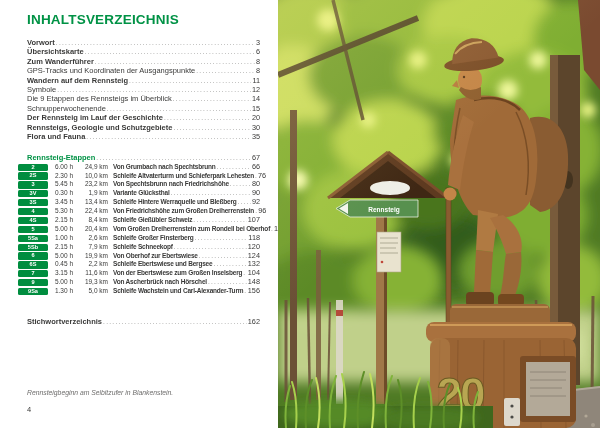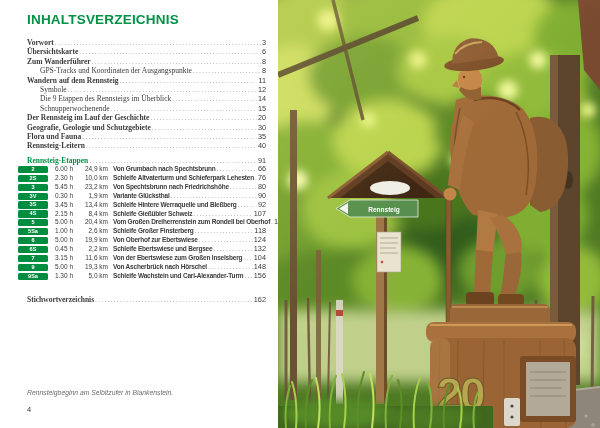--- a/index.html
+++ b/index.html
@@ -5,45 +5,45 @@
   :root{
     --green:#009245; --badge-green:#008D3F; --text:#3A3A39; --leader:#8B8B89;
   }
   html,body{margin:0;padding:0;}
   body{width:600px;height:428px;overflow:hidden;background:#fff;
        font-family:"Liberation Sans",sans-serif;color:var(--text);}
   .page{position:relative;width:600px;height:428px;background:#fff;}
 
   
   .toc{position:absolute;left:0;top:0;width:278px;height:428px;
-       padding:12px 12px 0 27px;box-sizing:border-box;}
+       padding:12px 18px 0 27px;box-sizing:border-box;}
   .toc-title{font-size:13.5px;font-weight:bold;color:var(--green);
              letter-spacing:.2px;margin:0 0 11px 0;}
   .row{display:flex;align-items:baseline;height:9.4px;line-height:9.4px;
        font-size:7.5px;}
-  .row .lbl{font-weight:bold;white-space:nowrap;font-family:Liberation Serif, serif;}
-  .row.sub .lbl{font-weight:normal;margin-left:13px;}
+  .row .lbl{font-weight:bold;white-space:nowrap;}
+  .row.sub .lbl{font-weight:normal;}
   .dots{flex:1;min-width:2px;overflow:hidden;white-space:nowrap;
         color:var(--leader);font-size:6.5px;margin:0 1px;}
   .dots::after{content:"..........................................................................................................................";letter-spacing:1.3px;}
   .pg{white-space:nowrap;font-size:7.3px;}
 
-  .stages-head{margin-top:5px;align-items:center;}
+  .stages-head{margin-top:12px;align-items:center;}
   .stages-head .lbl{color:var(--green);}
 
   .stage{height:8.9px;line-height:8.9px;font-size:6.5px;}
   .stage .badge{flex:none;width:30px;height:7.2px;margin-left:-9px;
         align-self:center;background:var(--badge-green);color:#fff;
         font-size:5.6px;font-weight:bold;text-align:center;line-height:7.4px;
         border-radius:1.5px;}
   .stage .time{flex:none;width:25px;text-align:right;}
   .stage .dist{flex:none;width:35px;text-align:right;}
   .stage .title{font-weight:bold;white-space:nowrap;margin-left:5px;
         letter-spacing:-.2px;}
-  .index-row{margin-top:14px;}
+  .index-row{margin-top:21px;}
 
   .caption{position:absolute;left:27px;top:389px;font-size:6.8px;
            font-style:italic;color:#6E6D6C;}
   .folio{position:absolute;left:27px;top:405px;font-size:7.5px;}
 
   
   .photo{position:absolute;left:278px;top:0;width:322px;height:428px;
          overflow:hidden;background:#5c8a2c;}
   .photo svg{display:block;}
 </style>
@@ -95,40 +95,35 @@
     <span class="lbl">Schnupperwochenende</span>
     <span class="dots"></span>
     <span class="pg">15</span>
   </div>
         <div class="row">
     <span class="lbl">Der Rennsteig im Lauf der Geschichte</span>
     <span class="dots"></span>
     <span class="pg">20</span>
   </div>
         <div class="row">
-    <span class="lbl">Geografie, Geologie und Schutzgebiete</span>
+    <span class="lbl">Rennsteigs, Geologie und Schutzgebiete</span>
     <span class="dots"></span>
     <span class="pg">30</span>
   </div>
         <div class="row">
     <span class="lbl">Flora und Fauna</span>
     <span class="dots"></span>
     <span class="pg">35</span>
-  </div>
-        <div class="row">
-    <span class="lbl">Rennsteig-Leitern</span>
-    <span class="dots"></span>
-    <span class="pg">40</span>
   </div>
       </div>
 
     <div class="row stages-head">
       <span class="lbl">Rennsteig-Etappen</span>
       <span class="dots"></span>
-      <span class="pg">91</span>
+      <span class="pg">67</span>
     </div>
 
     <div id="stage-list">
         <div class="row stage">
     <span class="badge">2</span>
     <span class="time">6.00 h</span>
     <span class="dist">24,9 km</span>
     <span class="title">Von Grumbach nach Spechtsbrunn</span>
     <span class="dots"></span>
     <span class="pg">66</span>
@@ -159,20 +154,28 @@
   </div>
         <div class="row stage">
     <span class="badge">3S</span>
     <span class="time">3.45 h</span>
     <span class="dist">13,4 km</span>
     <span class="title">Schleife Hintere Werraquelle und Bleßberg</span>
     <span class="dots"></span>
     <span class="pg">92</span>
   </div>
         <div class="row stage">
+    <span class="badge">4</span>
+    <span class="time">5.30 h</span>
+    <span class="dist">22,4 km</span>
+    <span class="title">Von Friedrichshöhe zum Großen Dreiherrenstein</span>
+    <span class="dots"></span>
+    <span class="pg">96</span>
+  </div>
+        <div class="row stage">
     <span class="badge">4S</span>
     <span class="time">2.15 h</span>
     <span class="dist">8,4 km</span>
     <span class="title">Schleife Gießübler Schweiz</span>
     <span class="dots"></span>
     <span class="pg">107</span>
   </div>
         <div class="row stage">
     <span class="badge">5</span>
     <span class="time">5.00 h</span>
@@ -181,20 +184,28 @@
     <span class="dots"></span>
     <span class="pg">110</span>
   </div>
         <div class="row stage">
     <span class="badge">5Sa</span>
     <span class="time">1.00 h</span>
     <span class="dist">2,6 km</span>
     <span class="title">Schleife Großer Finsterberg</span>
     <span class="dots"></span>
     <span class="pg">118</span>
+  </div>
+        <div class="row stage">
+    <span class="badge">5Sb</span>
+    <span class="time">2.15 h</span>
+    <span class="dist">7,9 km</span>
+    <span class="title">Schleife Schneekopf</span>
+    <span class="dots"></span>
+    <span class="pg">120</span>
   </div>
         <div class="row stage">
     <span class="badge">6</span>
     <span class="time">5.00 h</span>
     <span class="dist">19,9 km</span>
     <span class="title">Von Oberhof zur Ebertswiese</span>
     <span class="dots"></span>
     <span class="pg">124</span>
   </div>
         <div class="row stage">

